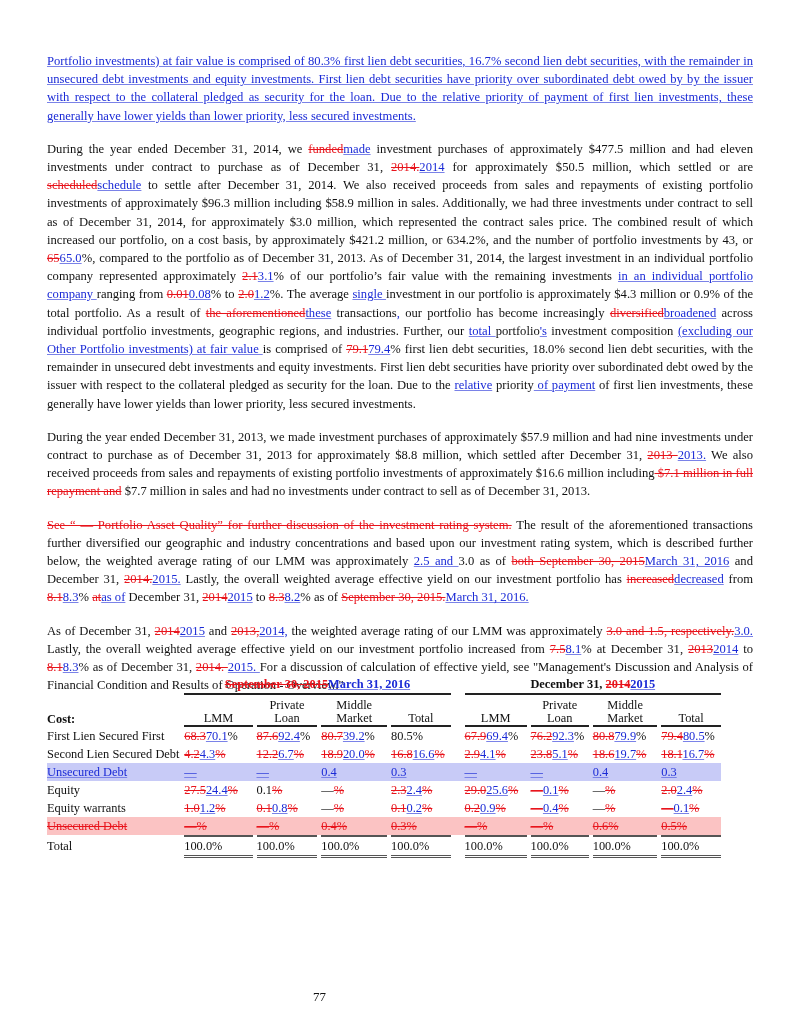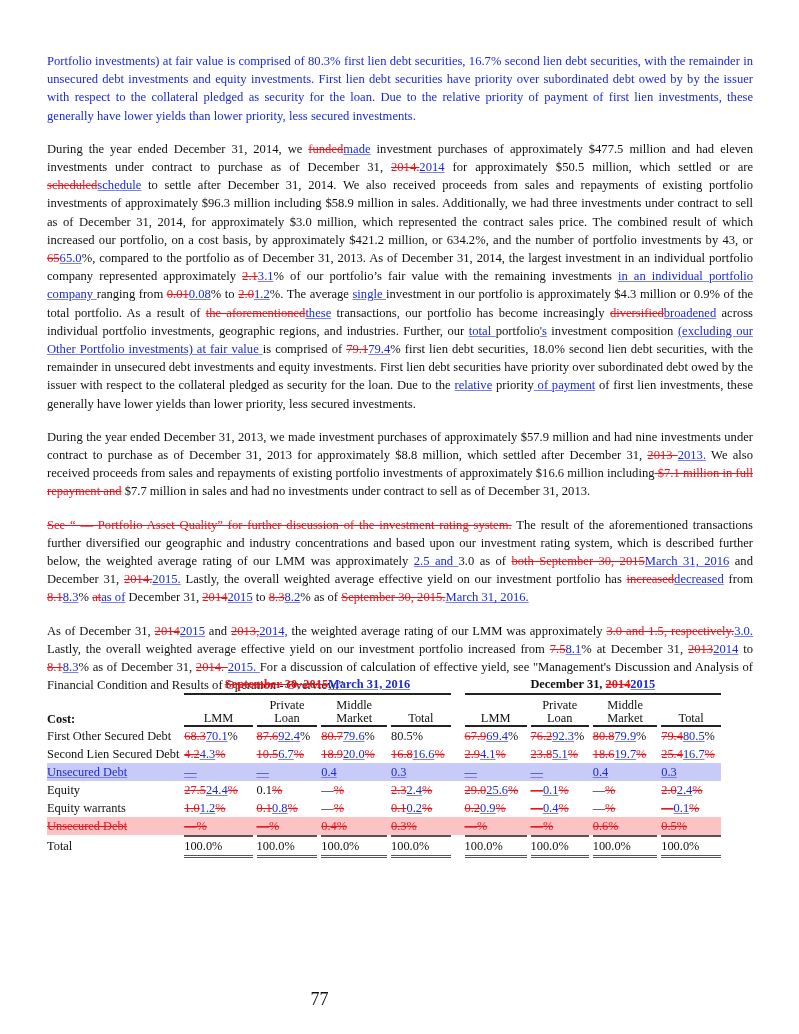--- a/index.html
+++ b/index.html
@@ -6,22 +6,22 @@
   body {
     width: 799px; height: 1034px; position: relative; overflow: hidden;
     font-family: "Liberation Serif", serif; color: #111; font-size: 12.6px;
   }
   .page { position: absolute; left: 47px; top: 52px; width: 706px; }
   p {
     margin: 0 0 15px 0; line-height: 18.2px; text-align: justify;
   }
   .del { color: #e8141c; text-decoration: line-through; }
   .ins { color: #1a2ad6; text-decoration: underline; text-decoration-color: #7a82e8; }
-  .insblk { color: #1a2ad6; text-decoration-color: #7a82e8; }
-  .pnum { position: absolute; left: 0; width: 639px; top: 989px; text-align: center; font-size: 18px; }
+  .insblk { color: #1a2ad6; text-decoration: underline; text-decoration-color: #7a82e8; }
+  .pnum { position: absolute; left: 0; width: 639px; top: 989px; text-align: center; font-size: 13px; }
   table.fin {
     position: absolute; left: 47px; top: 675px; border-collapse: separate; border-spacing: 0;
     font-size: 12.4px; width: 674px;
   }
   table.fin td { padding: 0; height: 18px; white-space: nowrap; }
   .lbl { width: 140px; text-align: left; }
   .num { text-align: left; padding-right: 2px !important; }
   .gap { width: 6px; }
   .biggap { width: 22px; }
   .hdr-period { text-align: center; font-weight: bold; border-bottom: 2px solid #222; height: 18px; }
@@ -82,54 +82,54 @@
       <td class="biggap"></td>
       <td class="colhdr" style="width:66px"><span></span><br><span>LMM</span></td>
       <td class="gap"></td>
       <td class="colhdr" style="width:60px"><span>Private</span><br><span>Loan</span></td>
       <td class="gap"></td>
       <td class="colhdr" style="width:70px"><span>Middle</span><br><span>Market</span></td>
       <td class="gap"></td>
       <td class="colhdr" style="width:62px"><span></span><br><span>Total</span></td>
     </tr>
   <tr>
-        <td class="lbl"><span>First Other Secured Debt</span></td>
+        <td class="lbl"><span>First Lien Secured First</span></td>
         <td class="num"><span class="del">68.3</span><span class="ins">70.1</span><span>%</span></td>
         <td class="gap"></td>
         <td class="num"><span class="del">87.6</span><span class="ins">92.4</span><span>%</span></td>
         <td class="gap"></td>
-        <td class="num"><span class="del">80.7</span><span class="ins">79.6</span><span>%</span></td>
+        <td class="num"><span class="del">80.7</span><span class="ins">39.2</span><span>%</span></td>
         <td class="gap"></td>
         <td class="num"><span>80.5</span><span>%</span></td>
         <td class="biggap"></td>
         <td class="num"><span class="del">67.9</span><span class="ins">69.4</span><span>%</span></td>
         <td class="gap"></td>
         <td class="num"><span class="del">76.2</span><span class="ins">92.3</span><span>%</span></td>
         <td class="gap"></td>
         <td class="num"><span class="del">80.8</span><span class="ins">79.9</span><span>%</span></td>
         <td class="gap"></td>
         <td class="num"><span class="del">79.4</span><span class="ins">80.5</span><span>%</span></td>
       </tr>
       <tr>
         <td class="lbl"><span>Second Lien Secured Debt</span></td>
         <td class="num"><span class="del">4.2</span><span class="ins">4.3</span><span class="pct-del">%</span></td>
         <td class="gap"></td>
-        <td class="num"><span class="del">10.5</span><span class="ins">6.7</span><span class="pct-del">%</span></td>
+        <td class="num"><span class="del">12.2</span><span class="ins">6.7</span><span class="pct-del">%</span></td>
         <td class="gap"></td>
         <td class="num"><span class="del">18.9</span><span class="ins">20.0</span><span class="pct-del">%</span></td>
         <td class="gap"></td>
         <td class="num"><span class="del">16.8</span><span class="ins">16.6</span><span class="pct-del">%</span></td>
         <td class="biggap"></td>
         <td class="num"><span class="del">2.9</span><span class="ins">4.1</span><span class="pct-del">%</span></td>
         <td class="gap"></td>
         <td class="num"><span class="del">23.8</span><span class="ins">5.1</span><span class="pct-del">%</span></td>
         <td class="gap"></td>
         <td class="num"><span class="del">18.6</span><span class="ins">19.7</span><span class="pct-del">%</span></td>
         <td class="gap"></td>
-        <td class="num"><span class="del">25.4</span><span class="ins">16.7</span><span class="pct-del">%</span></td>
+        <td class="num"><span class="del">18.1</span><span class="ins">16.7</span><span class="pct-del">%</span></td>
       </tr>
       <tr class="row-blue">
         <td class="lbl"><span class="ins">Unsecured Debt</span></td>
         <td class="num"><span class="ins">—</span></td>
         <td class="gap"></td>
         <td class="num"><span class="ins">—</span></td>
         <td class="gap"></td>
         <td class="num"><span class="ins">0.4</span></td>
         <td class="gap"></td>
         <td class="num"><span class="ins">0.3</span></td>

